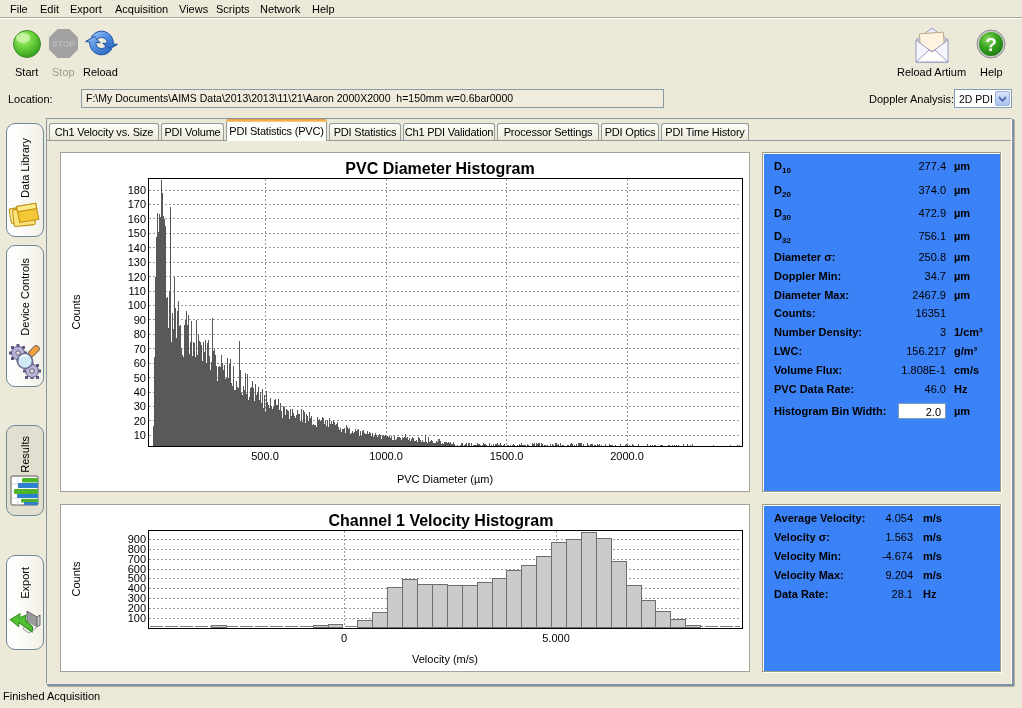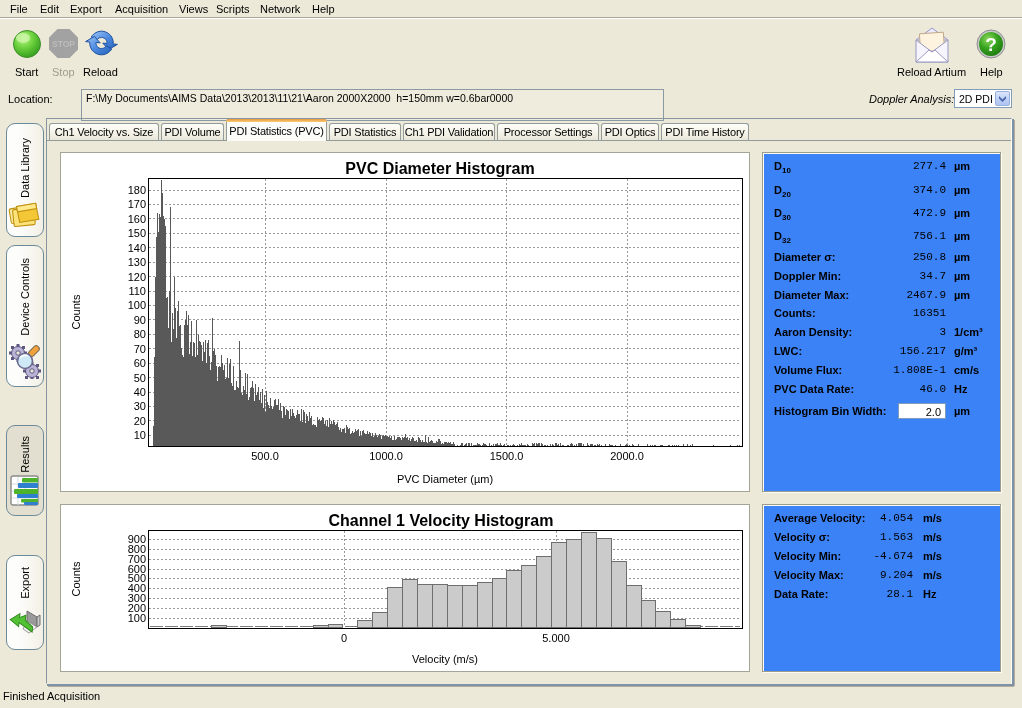--- a/index.html
+++ b/index.html
@@ -10,22 +10,22 @@
 
 #menubar { left:0; top:0; width:1022px; height:18px; }
 #menubar span { position:absolute; top:3px; }
 #menudiv { left:0; top:17px; width:1022px; height:1px; background:#aca899; box-shadow:0 1px 0 #fff; }
 
 
 .tlabel { position:absolute; top:66px; font-size:11px; }
 
 
 #loclabel { left:8px; top:93px; }
-#locinput { left:81px; top:89px; width:583px; height:32px; border:1px solid #8a9aa5; background:#efecdd; font-family:"Liberation Sans",sans-serif; font-size:10.5px; padding:2px 3px 0 4px; color:#000; }
-#ddlabel { left:869px; top:93px;font-style:italic; }
+#locinput { left:81px; top:89px; width:583px; height:19px; border:1px solid #8a9aa5; background:#efecdd; font-family:"Liberation Sans",sans-serif; font-size:10.5px; padding:2px 3px 0 4px; color:#000; }
+#ddlabel { left:869px; top:93px; }
 #dropdown { left:954px; top:89px; width:58px; height:19px; border:1px solid #7f9db9; background:#fff; }
 #dropdown .txt { position:absolute; left:4px; top:3px; font-size:10.5px; }
 #dropdown .btn { position:absolute; right:1px; top:1px; width:15px; height:15px; border:1px solid #9ab0d8; border-radius:2px; background:linear-gradient(#dce6fb,#c0d2f6 50%,#aec4f2); }
 
 
 .sbtn { position:absolute; left:6px; width:38px; border:1px solid #6d8a9a; border-radius:9px; background:linear-gradient(90deg,#fdfdfc 30%,#f2f0e5); }
 .sbtn .vtext { position:absolute; left:50%; writing-mode:vertical-rl; transform:translateX(-50%) rotate(180deg); font-size:11px; white-space:nowrap; }
 .sbtn svg { position:absolute; left:50%; transform:translateX(-50%); }
 
 
@@ -37,21 +37,21 @@
 .tab { position:absolute; top:4px; height:17px; white-space:nowrap; overflow:hidden; letter-spacing:-0.2px; border:1px solid #919b9c; border-bottom:none; border-radius:3px 3px 0 0; background:linear-gradient(#fefef9,#f2f0e4 70%,#e9e6d8); text-align:center; padding-top:2px; }
 #tabactive { top:0px; height:22px; white-space:nowrap; letter-spacing:-0.2px; background:#fcfcf9; border:1px solid #919b9c; border-bottom:none; border-radius:3px 3px 0 0; text-align:center; padding-top:5px; position:absolute; z-index:3; }
 #tabactive::before { content:""; position:absolute; left:-1px; top:-1px; right:-1px; height:3px; border-radius:3px 3px 0 0; background:linear-gradient(#eca145 20%,#f8cd7c); }
 
 
 .chartpanel { position:absolute; background:#fff; border:1px solid #a5a597; }
 .statpanel { position:absolute; background:#3b82f6; border:1px solid #9c9c8e; box-shadow:inset 1px 1px 0 #fdfdf6, 1px 1px 0 #fdfdf6; }
 
 .srow { position:absolute; left:0; width:100%; height:14px; }
 .srow b { position:absolute; left:11px; font-weight:bold; }
-.srow .val { position:absolute; width:100px; text-align:right;font-family:Liberation Mono, monospace; }
+.srow .val { position:absolute; width:100px; text-align:right; }
 .srow .unit { position:absolute; font-weight:bold; }
 sub { font-size:8px; vertical-align:-3px; font-weight:bold; }
 
 #binw { position:absolute; border:1px solid #7f9db9; background:#fff; text-align:right; font-family:"Liberation Sans",sans-serif; font-size:11px; padding:1px 4px 0 0; }
 
 #statusbar { left:0; top:688px; width:996px; height:20px; }
 #statusbar span { position:absolute; left:3px; top:2px; }
 </style>
 </head>
 <body>
@@ -360,21 +360,21 @@
 <div class="srow" style="top:136px">
       <b>Diameter Max:</b>
       <span class="val" style="left:83px">2467.9</span>
       <span class="unit" style="left:191px">µm</span>
     </div>
 <div class="srow" style="top:154px">
       <b>Counts:</b>
       <span class="val" style="left:83px">16351</span>
     </div>
 <div class="srow" style="top:173px">
-      <b>Aaron Density:</b>
+      <b>Number Density:</b>
       <span class="val" style="left:83px">3</span>
       <span class="unit" style="left:191px">1/cm³</span>
     </div>
 <div class="srow" style="top:192px">
       <b>LWC:</b>
       <span class="val" style="left:83px">156.217</span>
       <span class="unit" style="left:191px">g/m³</span>
     </div>
 <div class="srow" style="top:211px">
       <b>Volume Flux:</b>

